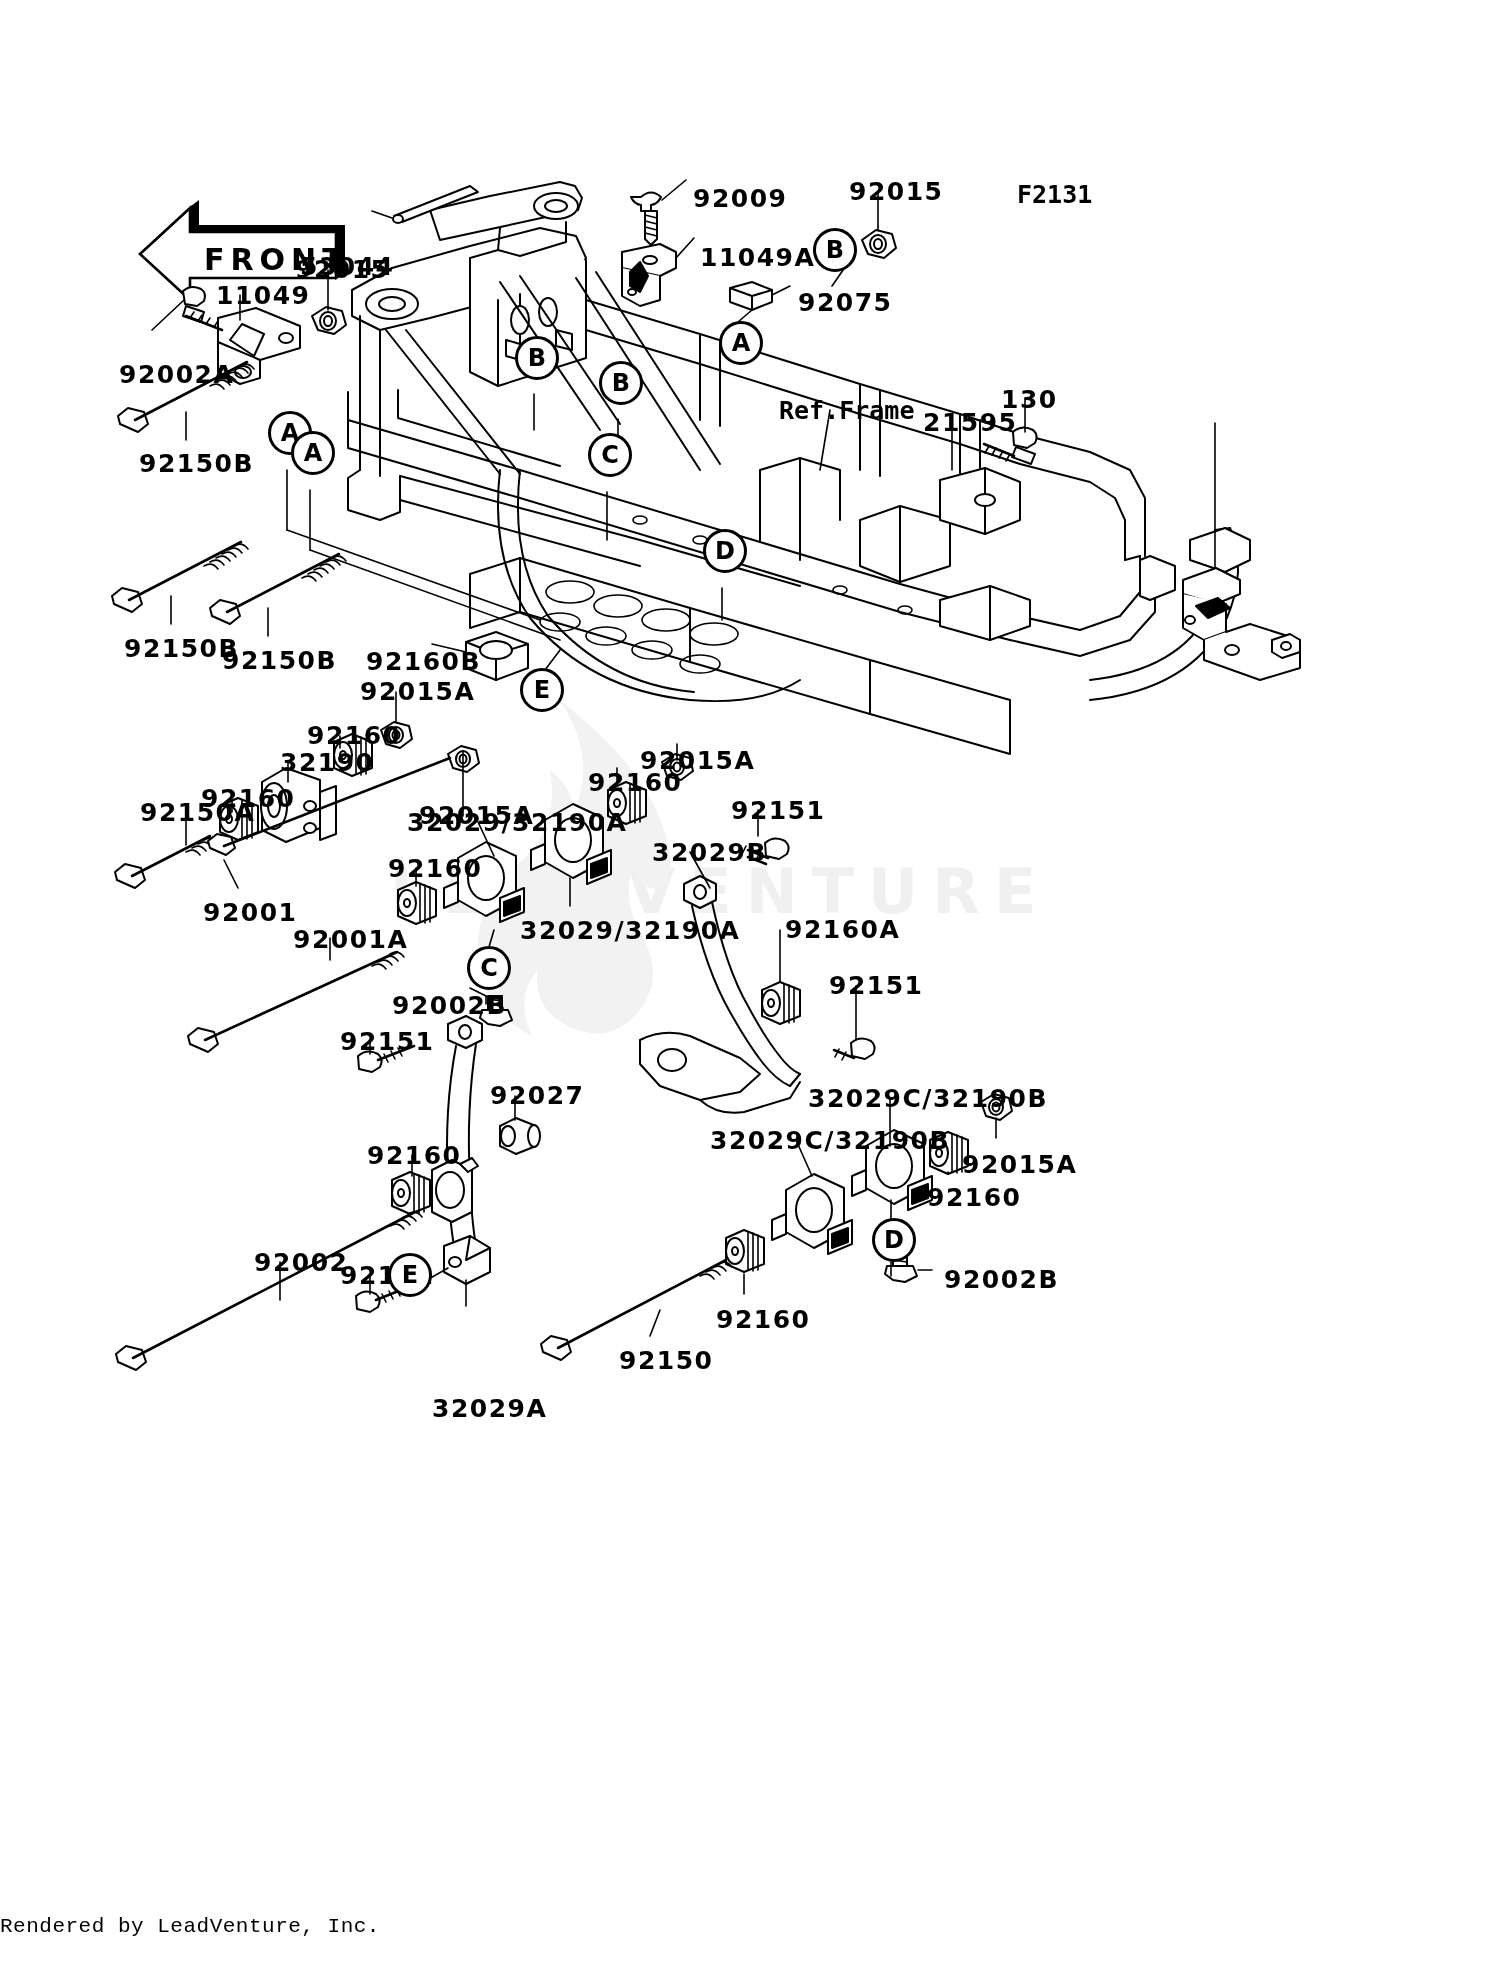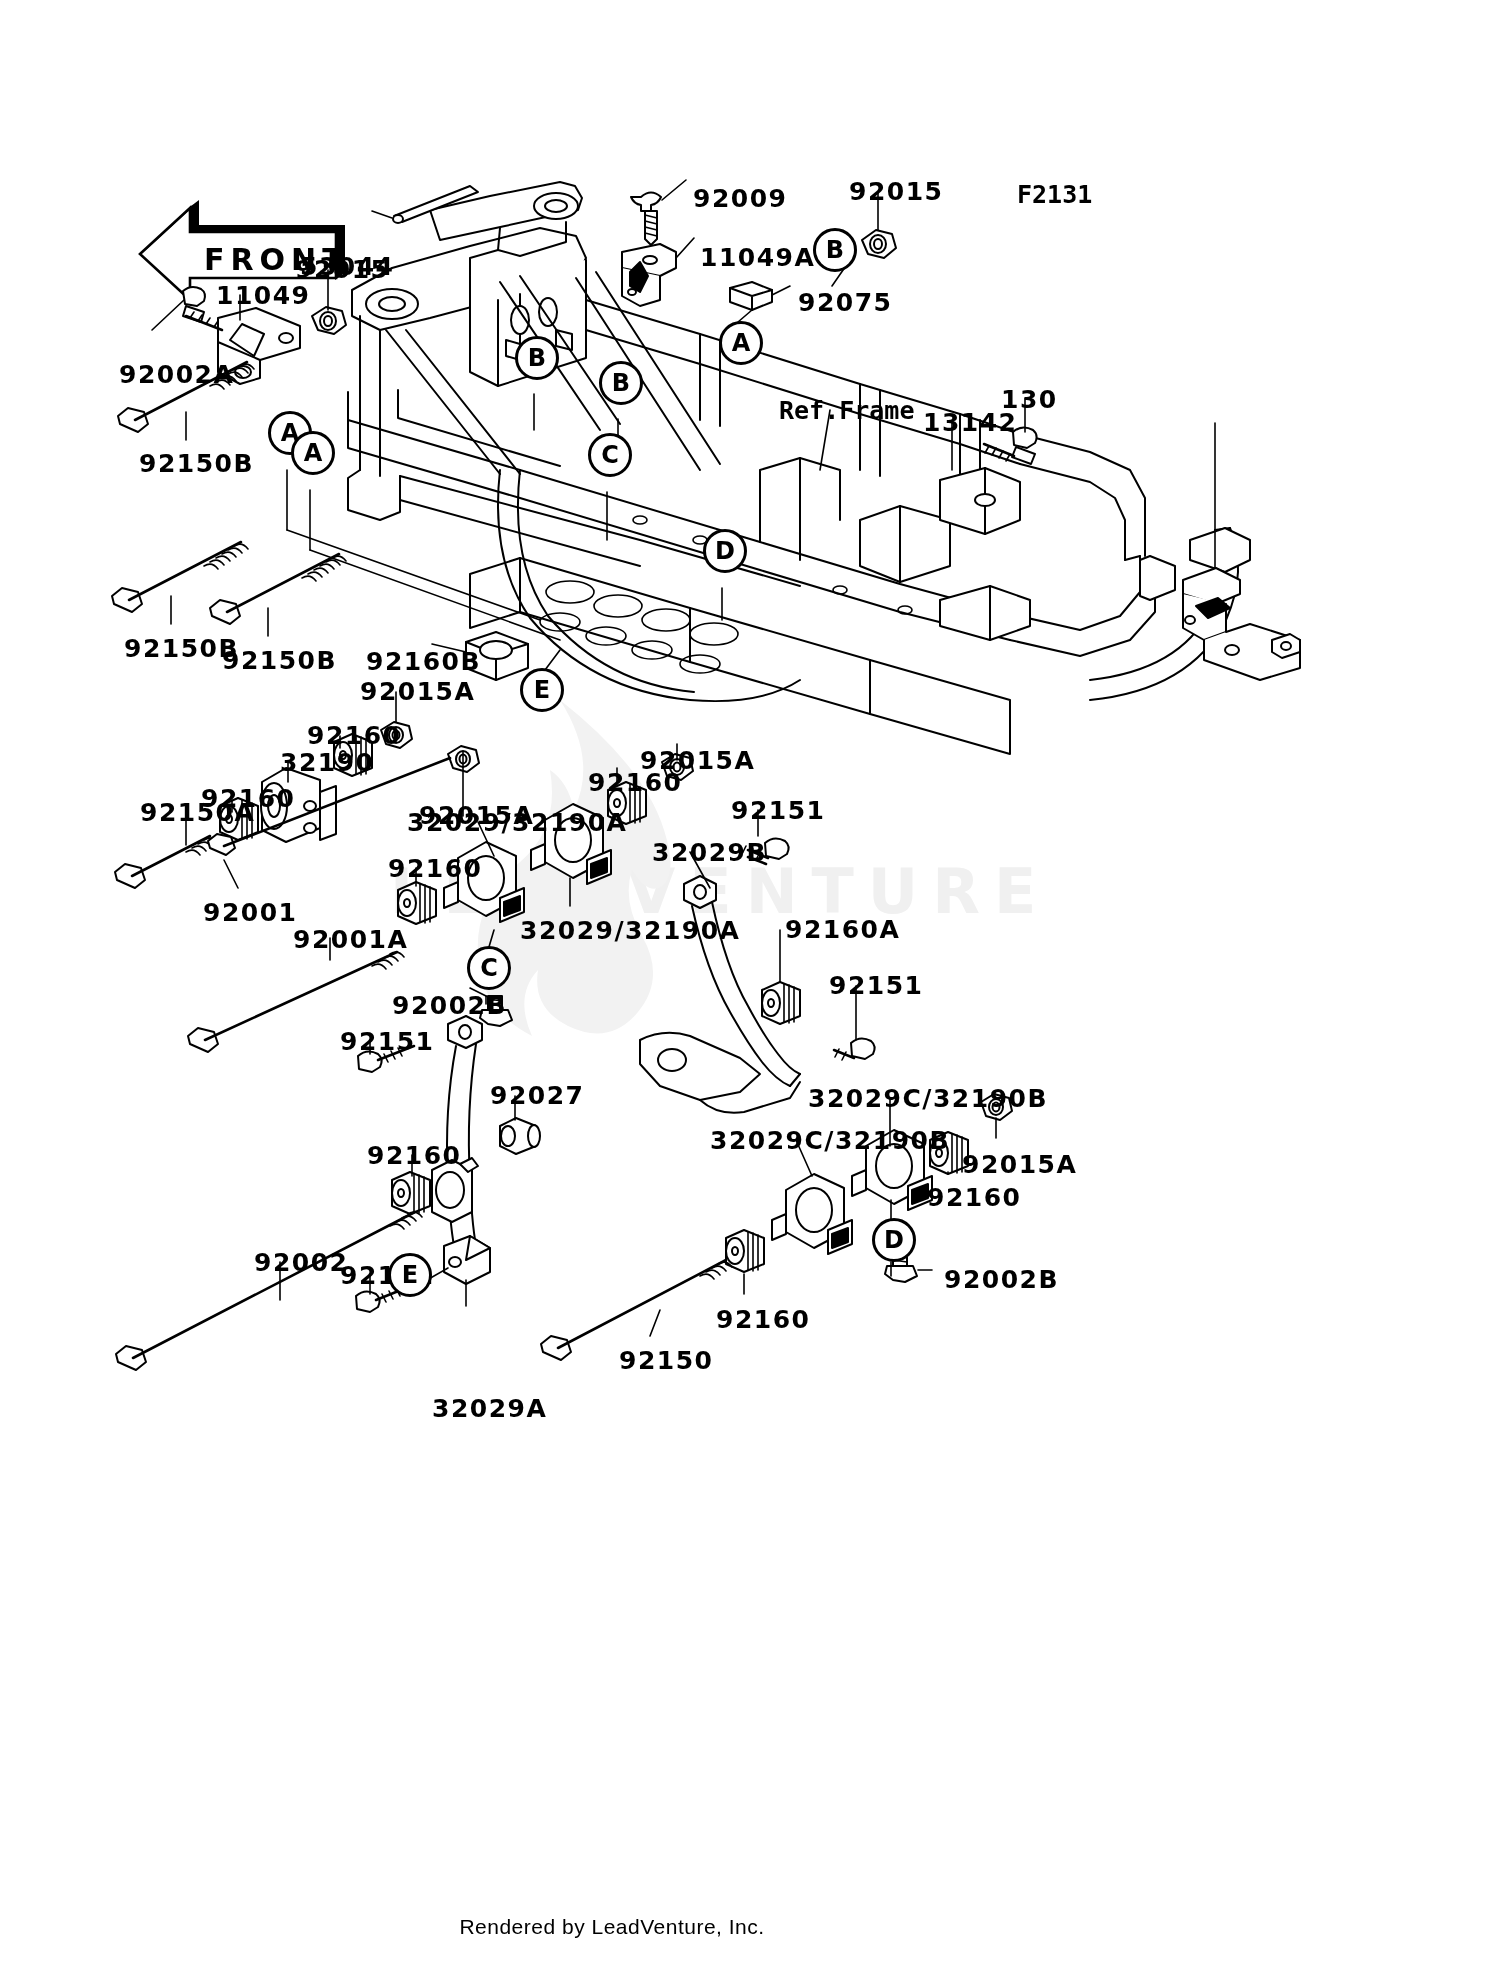--- a/index.html
+++ b/index.html
@@ -6,22 +6,22 @@
   body{width:1500px;height:1962px;position:relative;overflow:hidden;
        font-family:"DejaVu Sans Mono","Liberation Mono",monospace;color:#000;}
   #sheet{position:absolute;left:0;top:0;width:1500px;height:1962px;}
   .lbl{position:absolute;font-family:"DejaVu Sans","Liberation Sans",sans-serif;
        font-weight:700;font-size:25px;letter-spacing:1.5px;white-space:nowrap;color:#000;
        line-height:1;}
   .lbl.ref{font-family:"DejaVu Sans Mono","Liberation Mono",monospace;font-size:25px;letter-spacing:0px;}
   .circ{position:absolute;width:38px;height:38px;border:3px solid #000;border-radius:50%;
         display:flex;align-items:center;justify-content:center;background:#fff;
         font-family:"DejaVu Sans","Liberation Sans",sans-serif;font-weight:700;font-size:24px;}
-  .foot{position:absolute;left:0;width:1224px;text-align:center;
-        font-family:Liberation Sans, sans-serif;font-size:21px;
+  .foot{position:absolute;left:0;width:1224px;text-align:left;
+        font-family:Liberation Mono, monospace;font-size:21px;
         letter-spacing:0.5px;color:#000;}
   .wm{position:absolute;color:#f0f0f0;font-family:"DejaVu Sans","Liberation Sans",sans-serif;
       font-weight:700;pointer-events:none;user-select:none;}
   svg{position:absolute;left:0;top:0;}
   .ln{stroke:#000;stroke-width:2;fill:none;}
   .ln3{stroke:#000;stroke-width:2.6;fill:none;}
   .thin{stroke:#000;stroke-width:1.6;fill:none;}
 </style>
 </head>
 <body>
@@ -436,21 +436,21 @@
   <div id="callouts">
       <div class="lbl" style="left: 300px; top: 218px; margin-top: 36px;">53044</div>
       <div class="lbl" style="left: 693px; top: 186px;">92009</div>
       <div class="lbl" style="left: 849px; top: 179px;">92015</div>
       <div class="lbl" style="left: 700px; top: 245px;">11049A</div>
       <div class="lbl" style="left: 798px; top: 290px;">92075</div>
       <div class="lbl" style="left: 295px; top: 257px;">92015</div>
       <div class="lbl" style="left: 216px; top: 283px;">11049</div>
       <div class="lbl" style="left: 119px; top: 340px; margin-top: 22px;">92002A</div>
       <div class="lbl ref" style="left: 779px; top: 398px;">Ref.Frame</div>
-      <div class="lbl" style="left: 923px; top: 410px;">13142</div>
+      <div class="lbl" style="left: 923px; top: 410px;">21595</div>
       <div class="lbl" style="left: 1001px; top: 387px;">130</div>
       <div class="lbl" style="left: 139px; top: 451px;">92150B</div>
       <div class="lbl" style="left: 124px; top: 636px;">92150B</div>
       <div class="lbl" style="left: 222px; top: 648px;">92150B</div>
       <div class="lbl" style="left: 366px; top: 649px;">92160B</div>
       <div class="lbl" style="left: 360px; top: 679px;">92015A</div>
       <div class="lbl" style="left: 307px; top: 723px;">92160</div>
       <div class="lbl" style="left: 256px; top: 750px; margin-left: 24px;">32190</div>
       <div class="lbl" style="left: 201px; top: 786px;">92160</div>
       <div class="lbl" style="left: 419px; top: 803px;">92015A</div>

